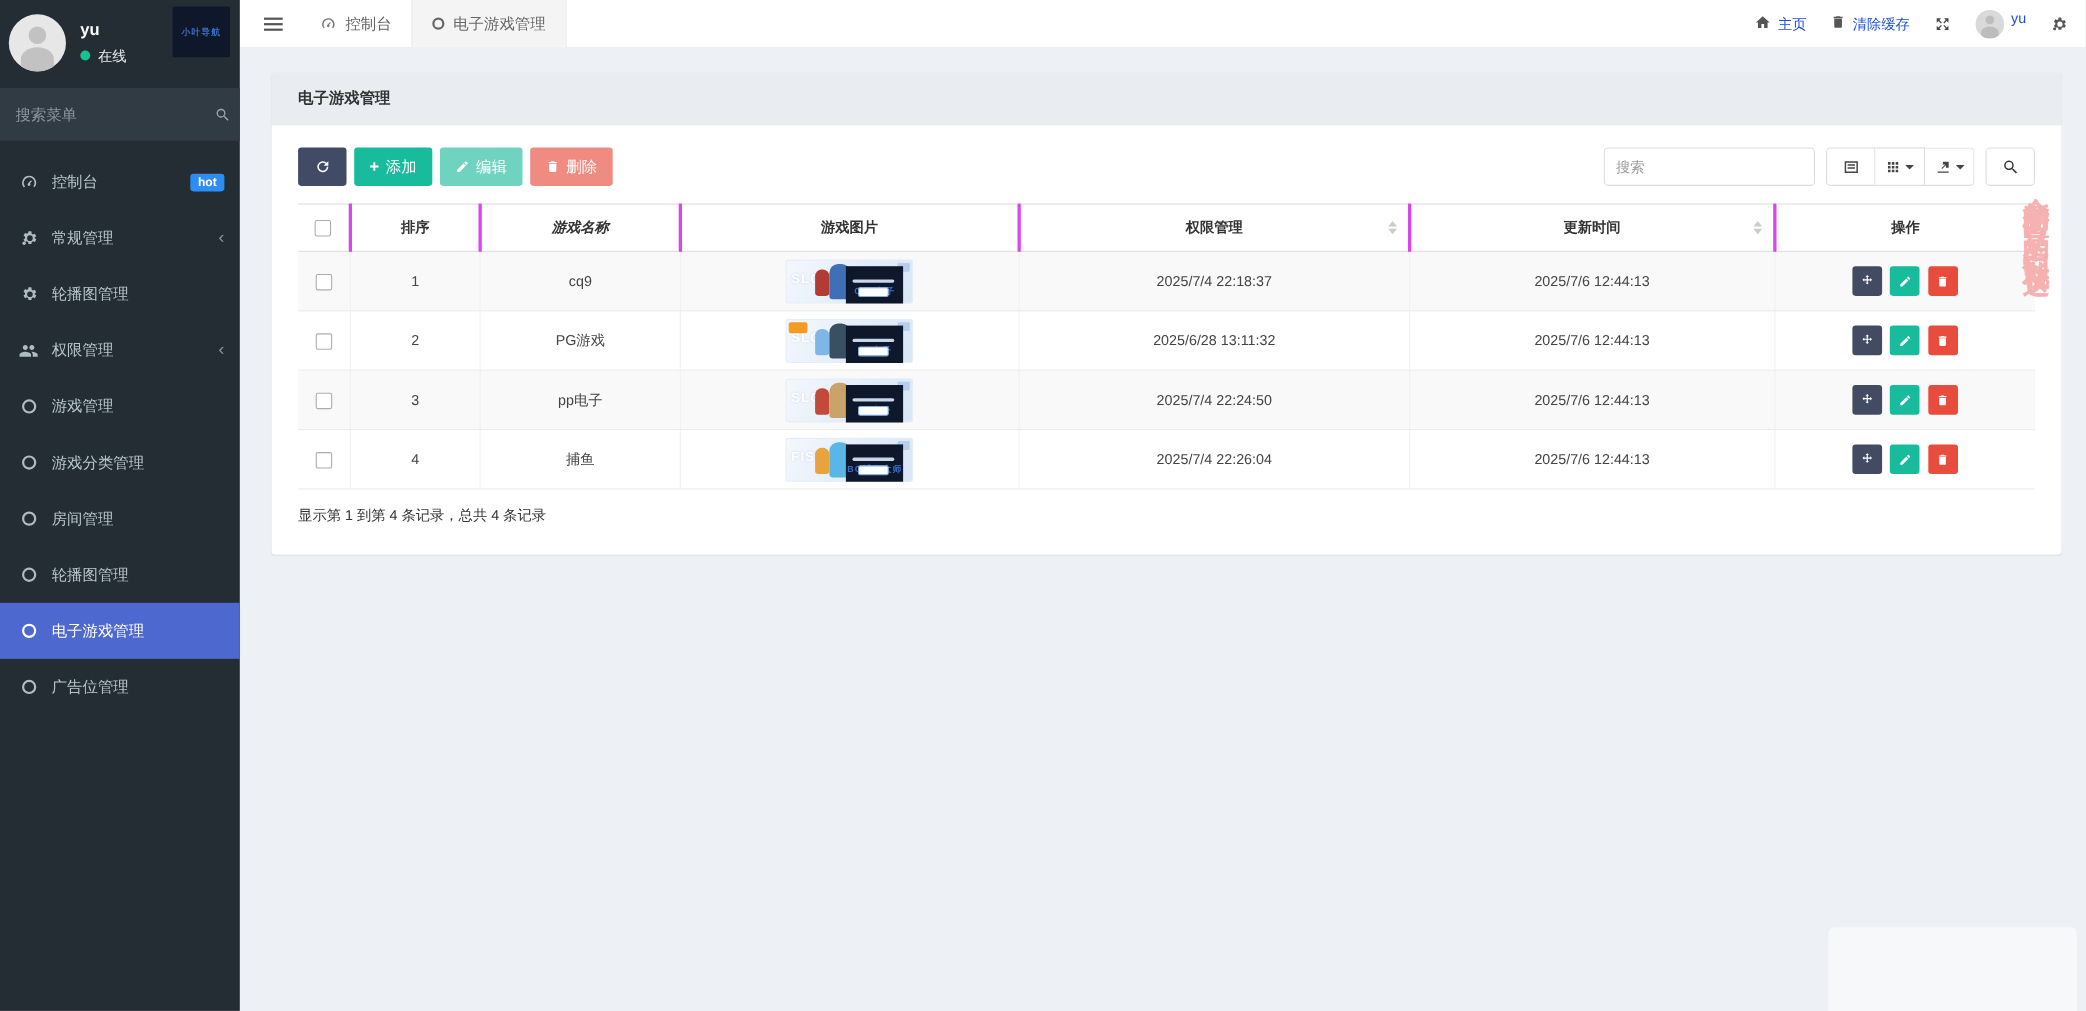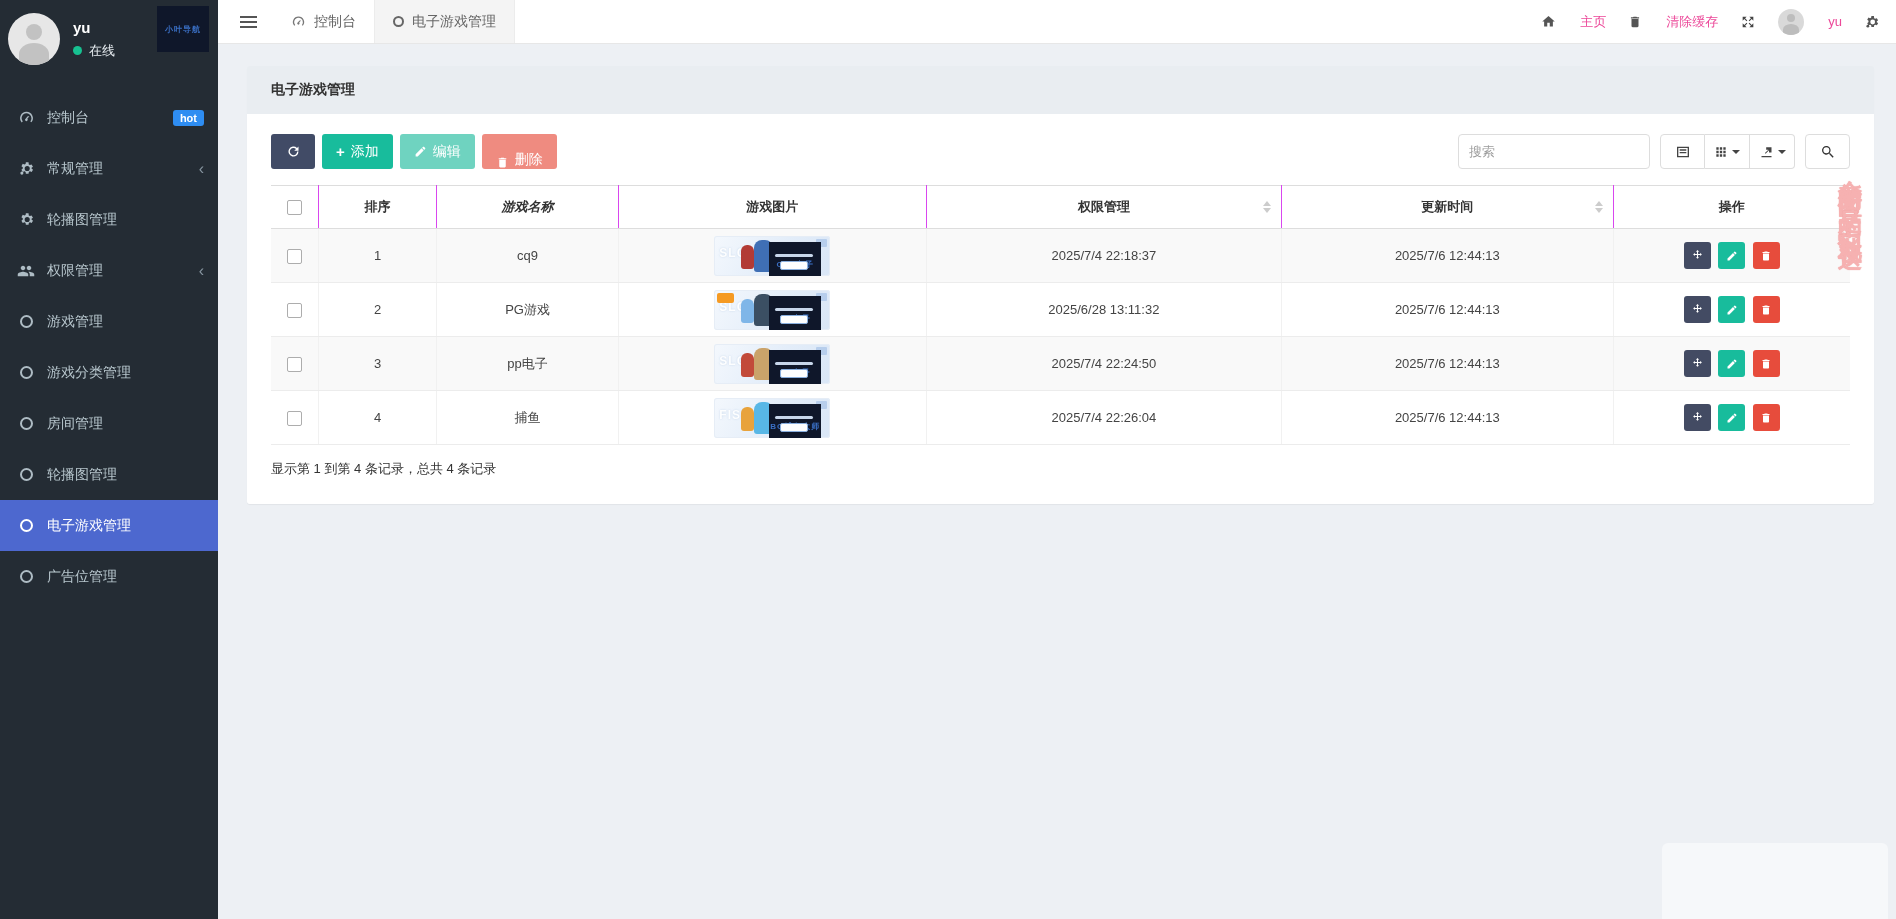--- a/index.html
+++ b/index.html
@@ -32,52 +32,52 @@
 
   
   .topbar { position:absolute; left:218px; top:0; right:0; height:44px; background:#fff; border-bottom:1px solid #e7e7e7; display:flex; align-items:stretch; z-index:5; }
   .burger { display:flex; align-items:center; padding:0 16px; margin-left:6px; color:#555; cursor:pointer; }
   .burger .bars { width:17px; }
   .burger .bars span { display:block; height:2px; background:#555; margin:3px 0; }
   .top-tab { display:flex; align-items:center; gap:8px; padding:0 18px; font-size:14px; color:#666; cursor:pointer; }
   .top-tab .ring { width:11px; height:11px; border-width:2px; }
   .top-tab.active { background:#f4f4f4; border-left:1px solid #ececec; border-right:1px solid #ececec; }
   .top-right { margin-left:auto; display:flex; align-items:center; gap:22px; padding-right:16px; color:#555; font-size:13px; }
-  .tr-item { display:flex; align-items:center; gap:24px; cursor:pointer; color:#ec4899; }
+  .tr-item { display:flex; gap:6px; cursor:pointer; color:#1d4ed8; }
   .avatar-sm { width:26px; height:26px; border-radius:50%; background:#d9d9d9; position:relative; overflow:hidden; }
   .avatar-sm::before { content:""; position:absolute; left:50%; top:5px; transform:translateX(-50%); width:8px; height:8px; border-radius:50%; background:#bdbdbd; }
   .avatar-sm::after { content:""; position:absolute; left:50%; top:15px; transform:translateX(-50%); width:16px; height:11px; border-radius:50% 50% 0 0; background:#bdbdbd; }
 
   
   .content { position:absolute; left:218px; top:44px; right:0; bottom:0; }
   .panel { margin:22px 22px 0 29px; border-radius:3px; box-shadow:0 1px 1px rgba(0,0,0,.05); }
   .panel-heading { background:#e9edf1; border-radius:3px 3px 0 0; height:48px; display:flex; align-items:center; padding:0 24px; font-size:14px; font-weight:bold; color:#333; }
   .panel-body { background:#fff; border-radius:0 0 3px 3px; padding:20px 24px 26px; }
 
   .toolbar { display:flex; align-items:center; margin-bottom:16px; }
   .btn { border:none; border-radius:3px; height:35px; display:inline-flex; align-items:center; gap:6px; font-size:14px; color:#fff; padding:0 14px; cursor:pointer; font-family:inherit; }
   .btn + .btn { margin-left:7px; }
   .btn-refresh { background:#414b66; width:44px; justify-content:center; padding:0; }
   .btn-add { background:#18bc9c; }
   .btn-edit { background:#6fd3c0; cursor:default; }
-  .btn-del { background:#ef8b80; cursor:default;align-items:flex-end; }
+  .btn-del { background:#ef8b80; cursor:default; }
   .tb-right { margin-left:auto; display:flex; align-items:center; gap:10px; }
   .search-box { width:192px; height:35px; border:1px solid #ddd; border-radius:4px; padding:0 10px; font-size:13px; color:#701a75; outline:none; background:#fff; font-family:inherit; }
   .search-box::placeholder { color:#9b9b9b; }
   .btn-group { display:flex; }
   .gbtn { width:45px; height:35px; background:#fff; border:1px solid #ddd; display:flex; align-items:center; justify-content:center; gap:4px; color:#444; cursor:pointer; }
   .gbtn + .gbtn { border-left:none; }
   .btn-group .gbtn:first-child { border-radius:4px 0 0 4px; }
   .btn-group .gbtn:last-child { border-radius:0 4px 4px 0; }
   .gbtn-solo { border-radius:4px !important; border:1px solid #ddd; }
   .caret { width:0; height:0; border-left:4px solid transparent; border-right:4px solid transparent; border-top:4px solid #444; }
 
   
   table.grid { width:100%; border-collapse:collapse; font-size:13px; }
-  table.grid th { height:43px; font-weight:bold; color:#333; text-align:center; border-top:1px solid #ddd; border-bottom:1px solid #ddd; border-right:1px solid #d946ef; position:relative; }
+  table.grid th { height:43px; font-weight:bold; color:#333; text-align:center; border-top:1px solid #ddd; border-bottom:1px solid #ddd; border-right:3px solid #d946ef; position:relative; }
   table.grid th:last-child { border-right:none; }
   table.grid td { height:54px; text-align:center; color:#444; border-bottom:1px solid #ececec; border-right:1px solid #f1f1f1; }
   table.grid td:last-child { border-right:none; }
   table.grid tbody tr:nth-child(odd) { background:#f9f9f9; }
   .col-cb { width:3%; } .col-order { width:7.5%; } .col-name { width:11.5%;font-style:italic; }
   .col-img { width:19.5%; } .col-created { width:22.5%; } .col-updated { width:21%; } .col-actions { width:15%; }
   .cb { display:inline-block; width:15px; height:15px; border:1px solid #adadad; border-radius:2px; background:#fff; vertical-align:middle; cursor:pointer; }
   .sorter { position:absolute; right:10px; top:50%; transform:translateY(-50%); display:flex; flex-direction:column; gap:2px; }
   .sorter i { width:0; height:0; border-left:4px solid transparent; border-right:4px solid transparent; display:block; }
   .sorter .up { border-bottom:5px solid #ccc; }
@@ -117,20 +117,28 @@
     <div class="avatar"></div>
     <div class="user-meta">
       <div class="uname">yu</div>
       <div class="user-status">
         <span class="dot"></span>
         <span>在线</span>
       </div>
     </div>
   </div>
 
+  <div class="side-search">
+    <input type="text" placeholder="搜索菜单" style="">
+    <span class="mag">
+      <svg width="15" height="15" viewBox="0 0 24 24" fill="currentColor">
+          <path d="M15.5 14h-.8l-.3-.3a6.5 6.5 0 1 0-.7.7l.3.3v.8l5 5 1.5-1.5-5-5zm-6 0a4.5 4.5 0 1 1 0-9 4.5 4.5 0 0 1 0 9z"></path>
+        </svg>
+    </span>
+  </div>
 
   <div class="menu">
     <div class="menu-item">
       <span class="mi-icon">
         <svg width="17" height="17" viewBox="0 0 24 24" fill="currentColor">
             <path d="M12 4a9 9 0 0 0-6.8 14.9l1.5-1.3A7 7 0 1 1 19 13c0 1.7-.6 3.2-1.6 4.5l1.5 1.3A9 9 0 0 0 12 4zm1.7 6.3-3 3.4a1.8 1.8 0 1 0 2.6 2.4 1.8 1.8 0 0 0-.2-2.5l3-3.4-2.4.1z"></path>
           </svg>
       </span>
       <span>控制台</span>
       <span class="badge-hot">hot</span>

